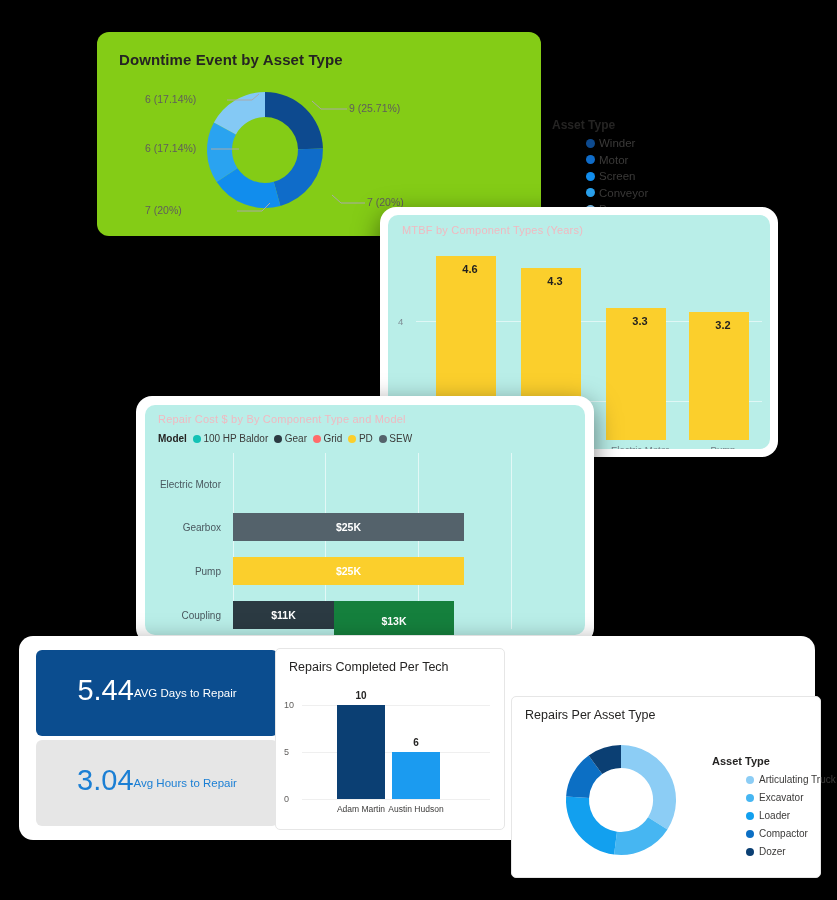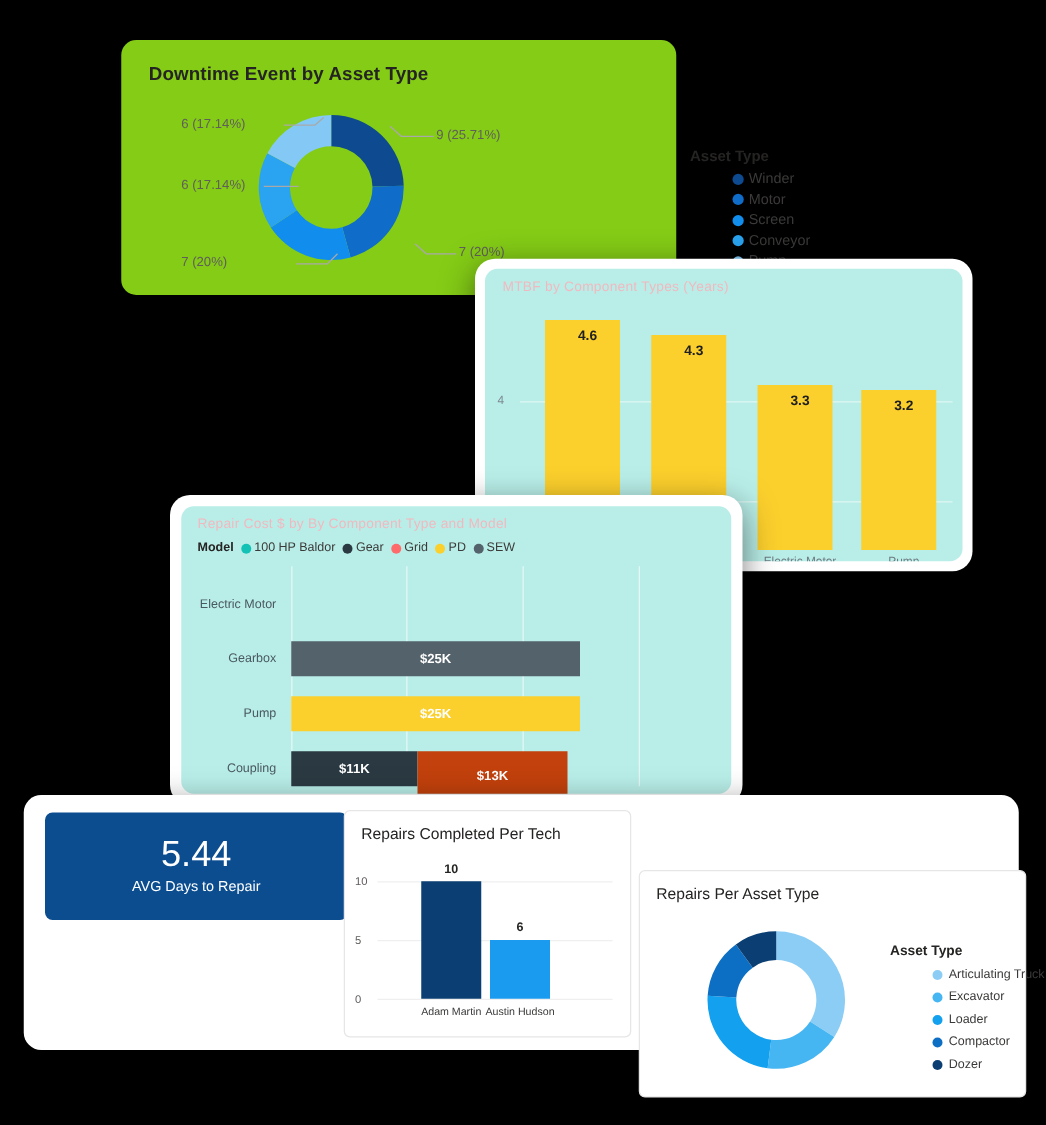--- a/index.html
+++ b/index.html
@@ -230,21 +230,20 @@
   #kpi-col {
     position: absolute;
     left: 17px; top: 14px;
     width: 242px; height: 176px;
   }
   .kpi {
     position: absolute;
     left: 0; right: 0;
     border-radius: 6px;
     display: flex;
-    flex-direction: column;
     align-items: center;
     justify-content: center;
   }
   #kpi-days {
     top: 0; height: 86px;
     background: #0b4d8f;
   }
   #kpi-hours {
     top: 90px; height: 86px;
     background: #e6e6e6;
@@ -466,33 +465,37 @@
 
         <div class="rc-cat" style="top:118px;">Pump</div>
         <div class="rc-bar" style="left:88px; top:104px; width:231px; height:28px; background:#fbcf2c;">
           <span>$25K</span>
         </div>
 
         <div class="rc-cat" style="top:162px;">Coupling</div>
         <div class="rc-bar" style="left:88px; top:148px; width:101px; height:28px; background:#2b3a42;">
           <span>$11K</span>
         </div>
-        <div class="rc-bar" style="left:189px; top:148px; width:120px; height:40px; background:#c2410c;">
+        <div class="rc-bar" style="left:189px; top:148px; width:120px; height:40px; background:#15803d;">
           <span>$13K</span>
         </div>
       </div>
     </div>
   </div>
 
   <div class="card" id="card-bottom">
 
     <div id="kpi-col">
       <div class="kpi" id="kpi-days">
         <div class="kpi-value">5.44</div>
         <div class="kpi-caption">AVG Days to Repair</div>
+      </div>
+      <div class="kpi" id="kpi-hours">
+        <div class="kpi-value">3.04</div>
+        <div class="kpi-caption">Avg Hours to Repair</div>
       </div>
     </div>
 
     <div class="sub-card" id="card-tech">
       <div class="sub-title">Repairs Completed Per Tech</div>
       <div id="tech-plot">
 
         <div class="tech-grid" style="top:22px;"></div>
         <div class="tech-grid" style="top:69px;"></div>
         <div class="tech-grid" style="top:116px;"></div>

